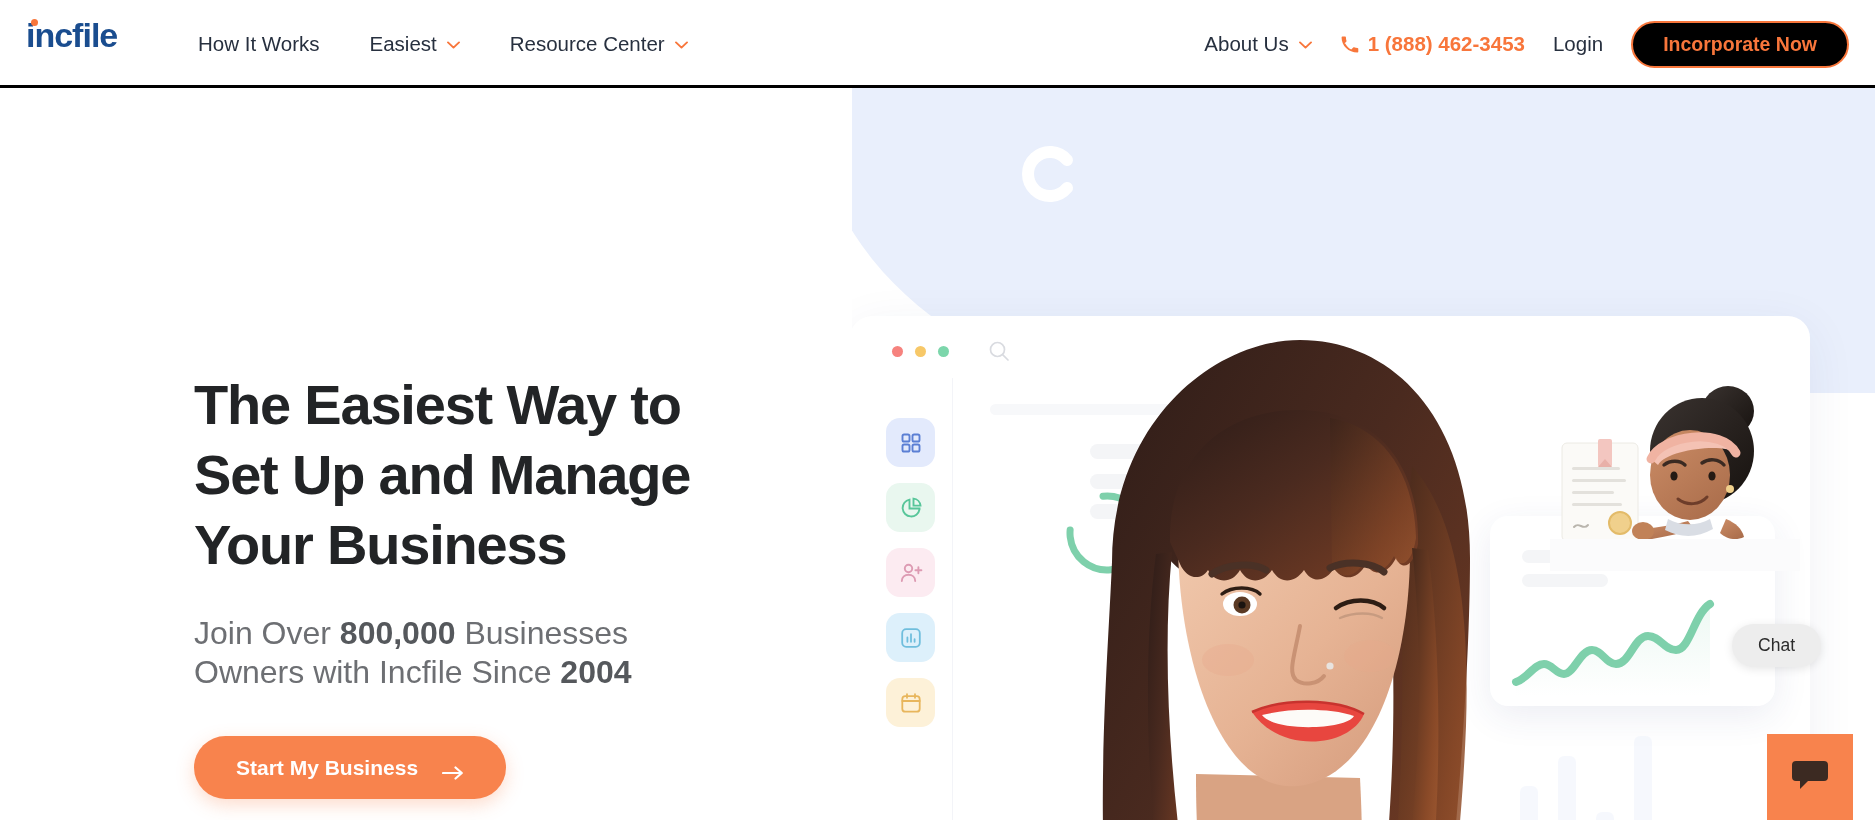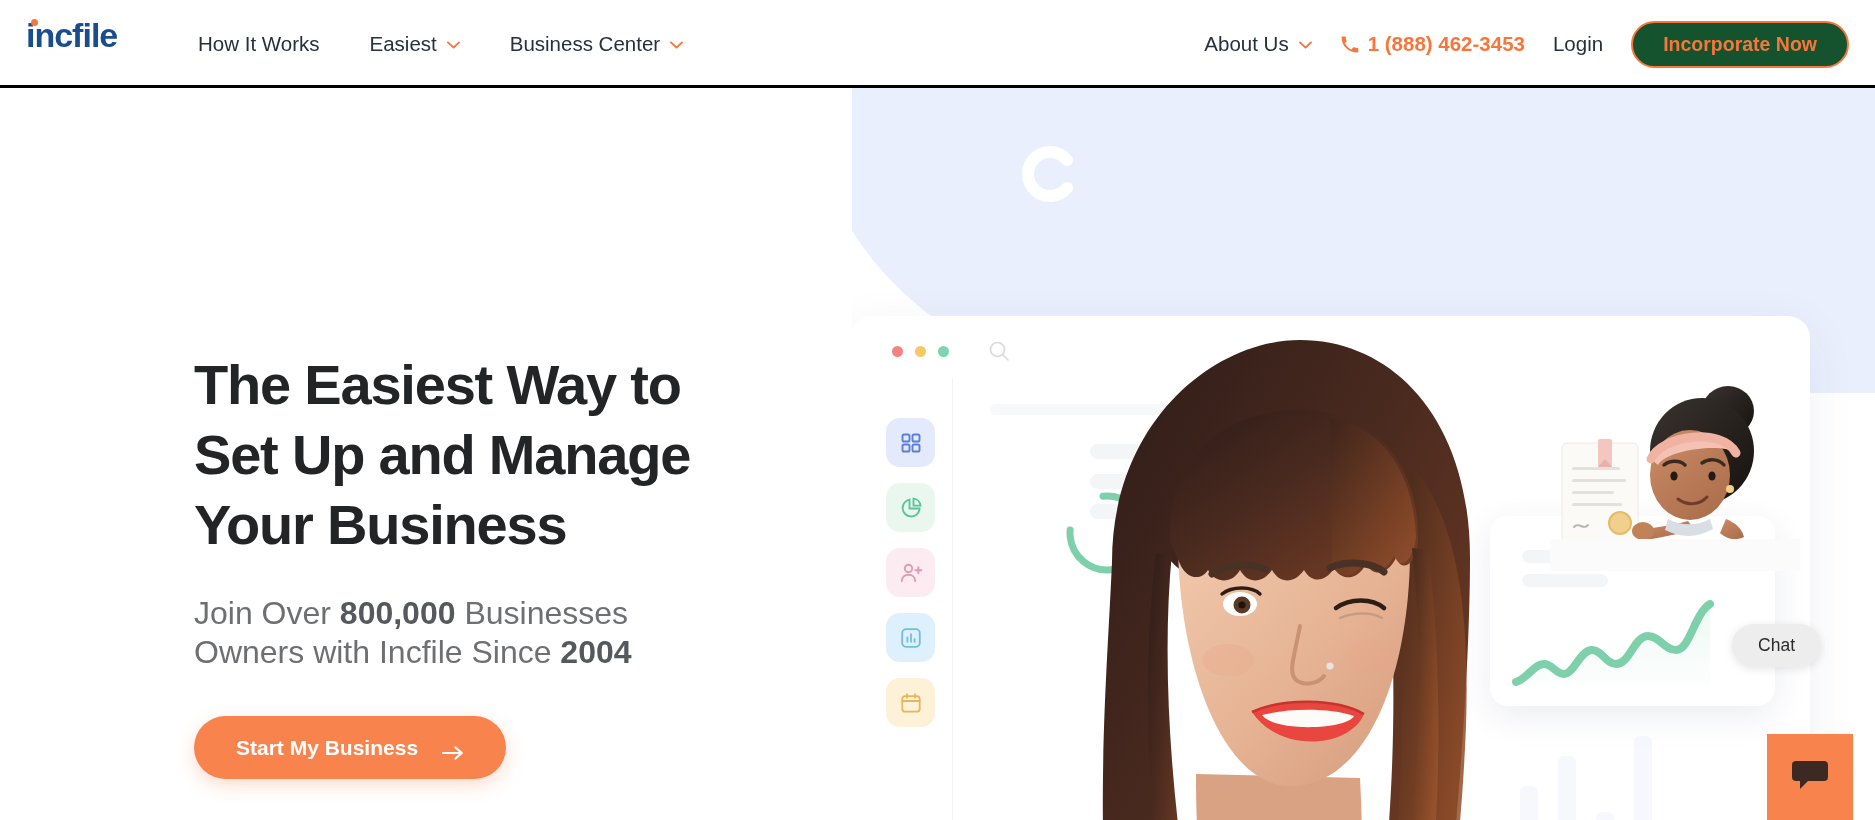--- a/index.html
+++ b/index.html
@@ -55,21 +55,21 @@
   .chev svg { display: block; }
 
   .phone {
     display: flex; align-items: center; gap: 9px;
     font-size: 20.5px; font-weight: 700; color: #f8763b; cursor: pointer;
     white-space: nowrap;
   }
   .phone-ico { width: 19px; height: 19px; display: block; }
   .login { font-size: 20.5px; color: #27303f; cursor: pointer; }
   .btn-outline {
-    border: 2px solid #f8763b; color: #f8763b; background: #14532d;
+    border: 2px solid #f8763b; color: #f8763b; background: #000000;
     border-radius: 999px; padding: 0 30px; height: 47px;
     display: flex; align-items: center; justify-content: center;
     font-size: 19.5px; font-weight: 700; cursor: pointer;
     white-space: nowrap;
   }
 
   
   .hero-visual {
     position: absolute; left: 852px; top: 88px;
     width: 1023px; height: 732px;
@@ -140,21 +140,21 @@
   
   .faint-bars { position: absolute; left: 660px; top: 400px; width: 180px; height: 160px; opacity: .35; }
 
   
   .woman { position: absolute; left: 150px; top: 10px; width: 560px; height: 725px; }
 
   
   .character { position: absolute; left: 700px; top: 55px; width: 250px; height: 200px; }
 
   
-  .hero-copy { position: absolute; left: 194px; top: 72px; width: 660px; }
+  .hero-copy { position: absolute; left: 194px; top: 92px; width: 660px; }
   .headline {
     margin-top: 278px;
     font-size: 56px; line-height: 70px;
     font-weight: 700; color: #222426;
     letter-spacing: -1.2px;
   }
   .subline {
     margin-top: 34px;
     font-size: 32px; line-height: 39px; color: #6d6f73;
     max-width: 500px;
@@ -210,21 +210,21 @@
       </div>
       <div class="nav-item">
         <span>Easiest</span>
         <span class="chev">
           <svg width="13" height="8" viewBox="0 0 13 8">
               <path d="M1 1.4 6.5 6.6 12 1.4" fill="none" stroke="#f8763b" stroke-width="1.9" stroke-linecap="round" stroke-linejoin="round"></path>
             </svg>
         </span>
       </div>
       <div class="nav-item">
-        <span>Business Center</span>
+        <span>Resource Center</span>
         <span class="chev">
           <svg width="13" height="8" viewBox="0 0 13 8">
               <path d="M1 1.4 6.5 6.6 12 1.4" fill="none" stroke="#f8763b" stroke-width="1.9" stroke-linecap="round" stroke-linejoin="round"></path>
             </svg>
         </span>
       </div>
     </nav>
 
     <div class="nav-right">
       <div class="nav-item">

